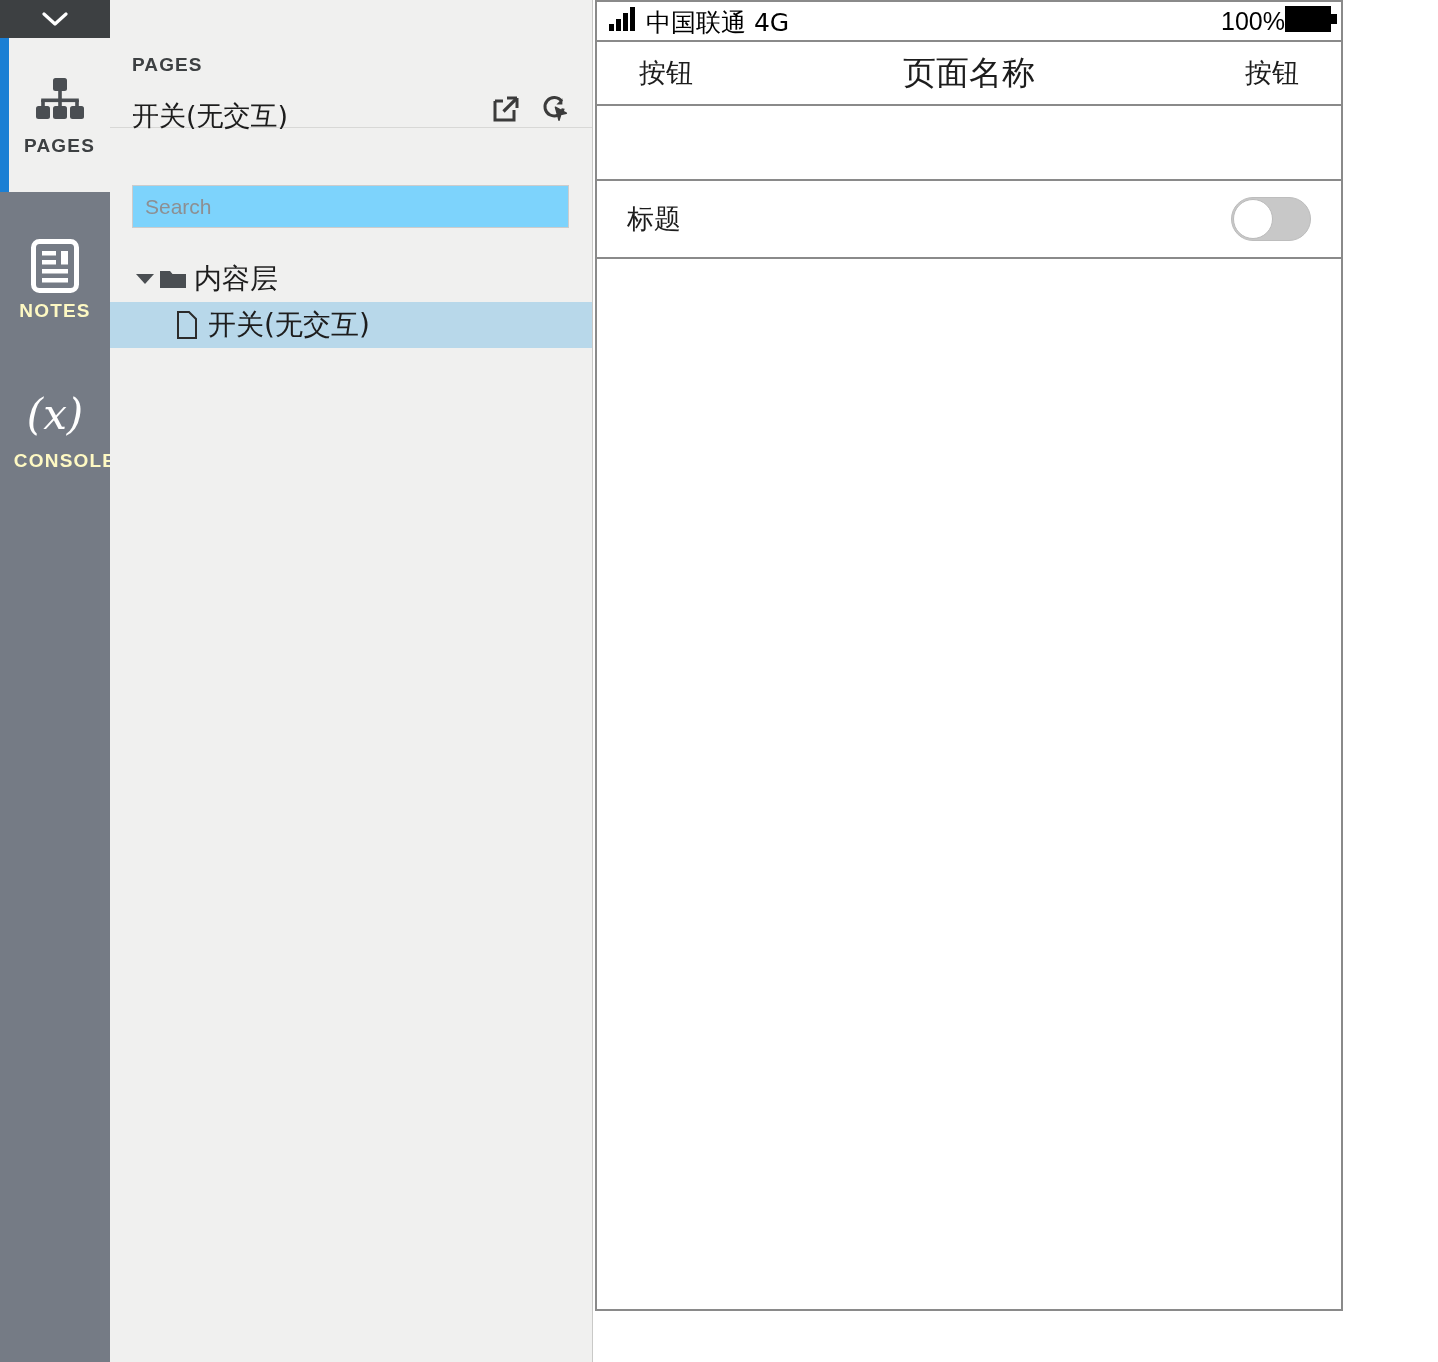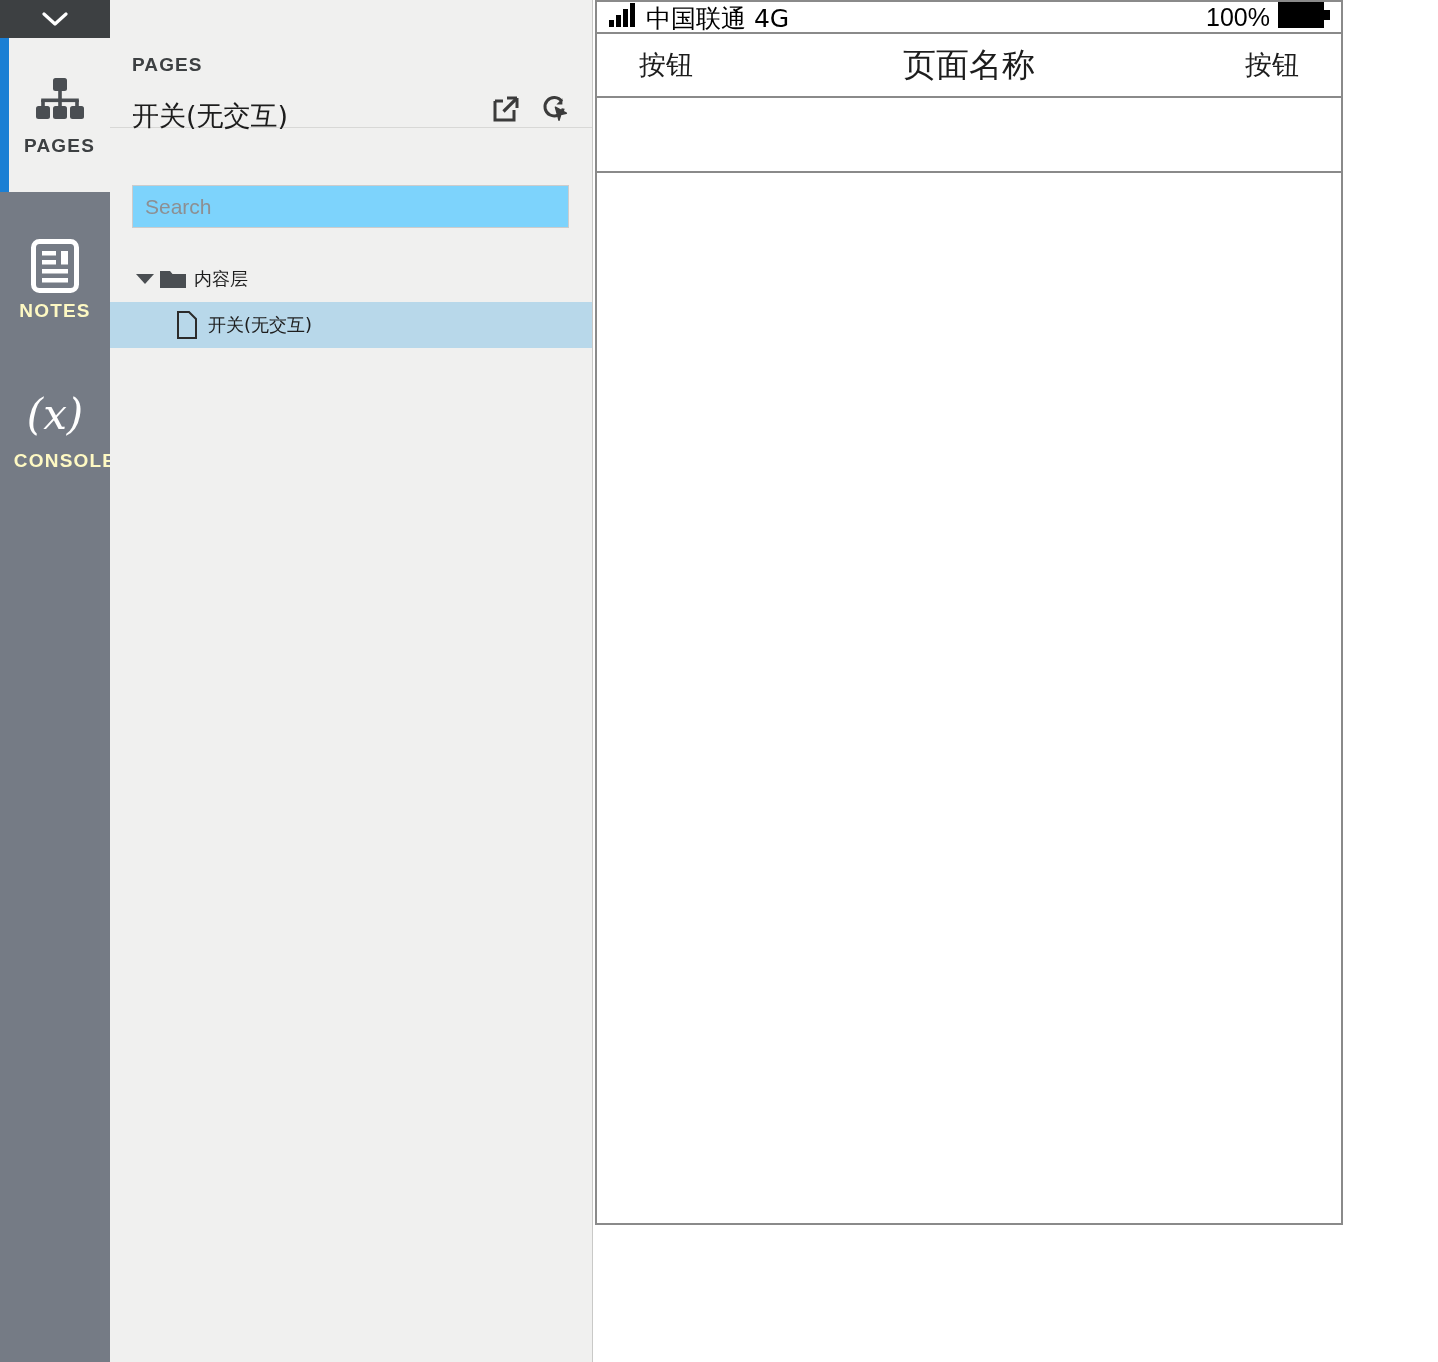--- a/index.html
+++ b/index.html
@@ -167,21 +167,21 @@
     justify-content: center;
   }
   .tree-row .tnode-icon {
     width: 30px;
     display: flex;
     align-items: center;
     justify-content: center;
     margin-right: 6px;
   }
   .tree-row .tlabel {
-    font-size: 18px;
+    font-size: 28px;
     color: #1d1d1d;
     font-family: "DejaVu Sans", sans-serif;
   }
   .tree-row.child { padding-left: 62px; }
 
   
   #canvas {
     position: absolute;
     left: 594px; top: 0;
     right: 0; bottom: 0;
@@ -195,21 +195,21 @@
   .dev-box {
     border: 2px solid #8a8a8a;
     border-top: 0;
     background: #ffffff;
     box-sizing: border-box;
     position: relative;
   }
   .dev-box.first { border-top: 2px solid #8a8a8a; }
 
   #statusbar {
-    height: 34px;
+    height: 42px;
     display: flex;
     align-items: center;
     position: relative;
     padding-left: 48px;
   }
   #sb-left {
     position: absolute;
     left: 12px;
     display: flex;
     align-items: flex-end;
@@ -224,24 +224,23 @@
   #sb-time {
     position: absolute;
     left: 0; right: 0;
     text-align: center;
     font-size: 25px;
     color: #000;
     font-family: "Liberation Sans", sans-serif;
   }
   #sb-right {
     position: absolute;
-    right: 11px;
-    display: flex;
-    align-items: center;
-    gap: 8px;
+    right: 4px;
+    display: flex;
+    align-items: center;
   }
   #sb-battery-pct {
     font-size: 25px;
     color: #000;
     font-family: "Liberation Sans", sans-serif;
   }
 
   #navbar {
     height: 64px;
     display: flex;
@@ -444,17 +443,23 @@
     </div>
 
     <div class="dev-box" id="navbar">
       <span id="nav-left">按钮</span>
       <span id="nav-title">页面名称</span>
       <span id="nav-right">按钮</span>
     </div>
 
     <div class="dev-box" id="spacer-box"></div>
 
+    <div class="dev-box" id="toggle-row">
+      <span id="toggle-label">标题</span>
+      <span id="switch">
+        <span class="knob"></span>
+      </span>
+    </div>
 
     <div class="dev-box" id="content-box"></div>
 
   </div>
 </div>
 
 </body></html>

